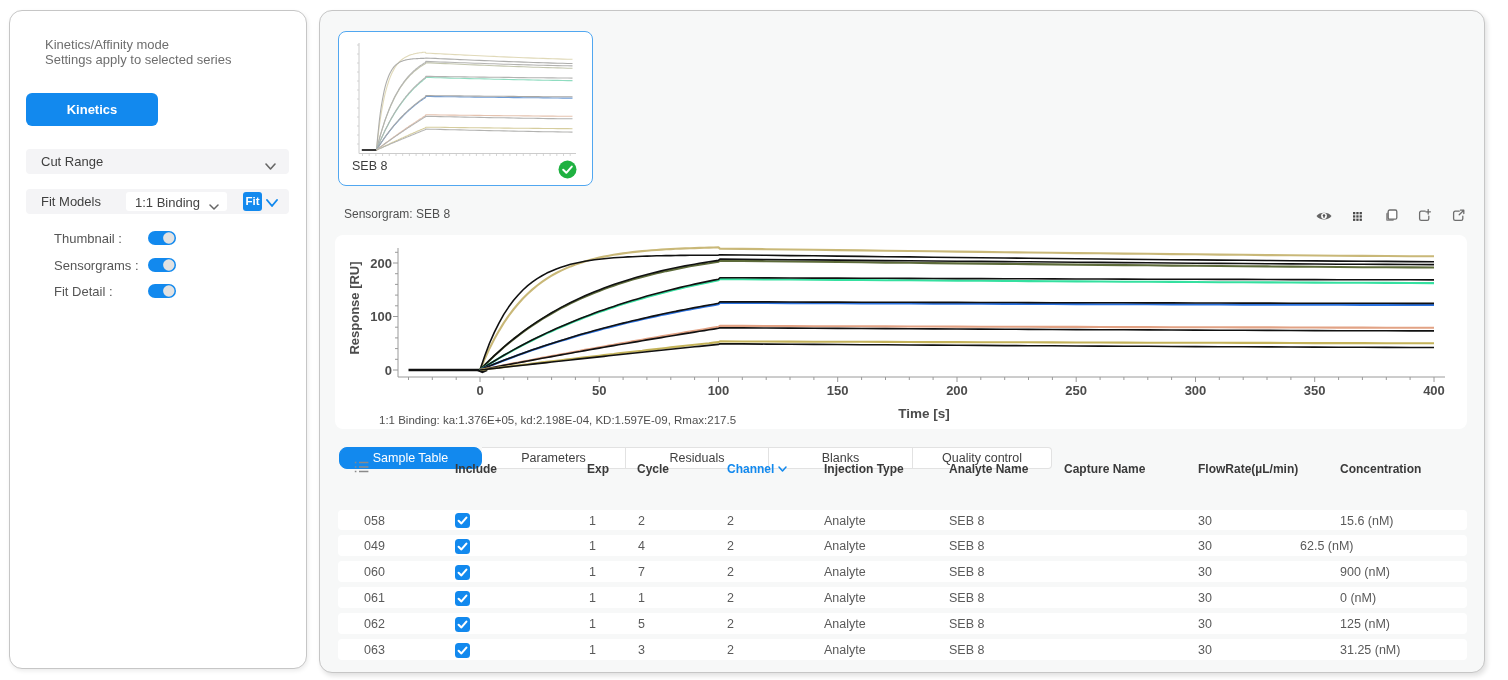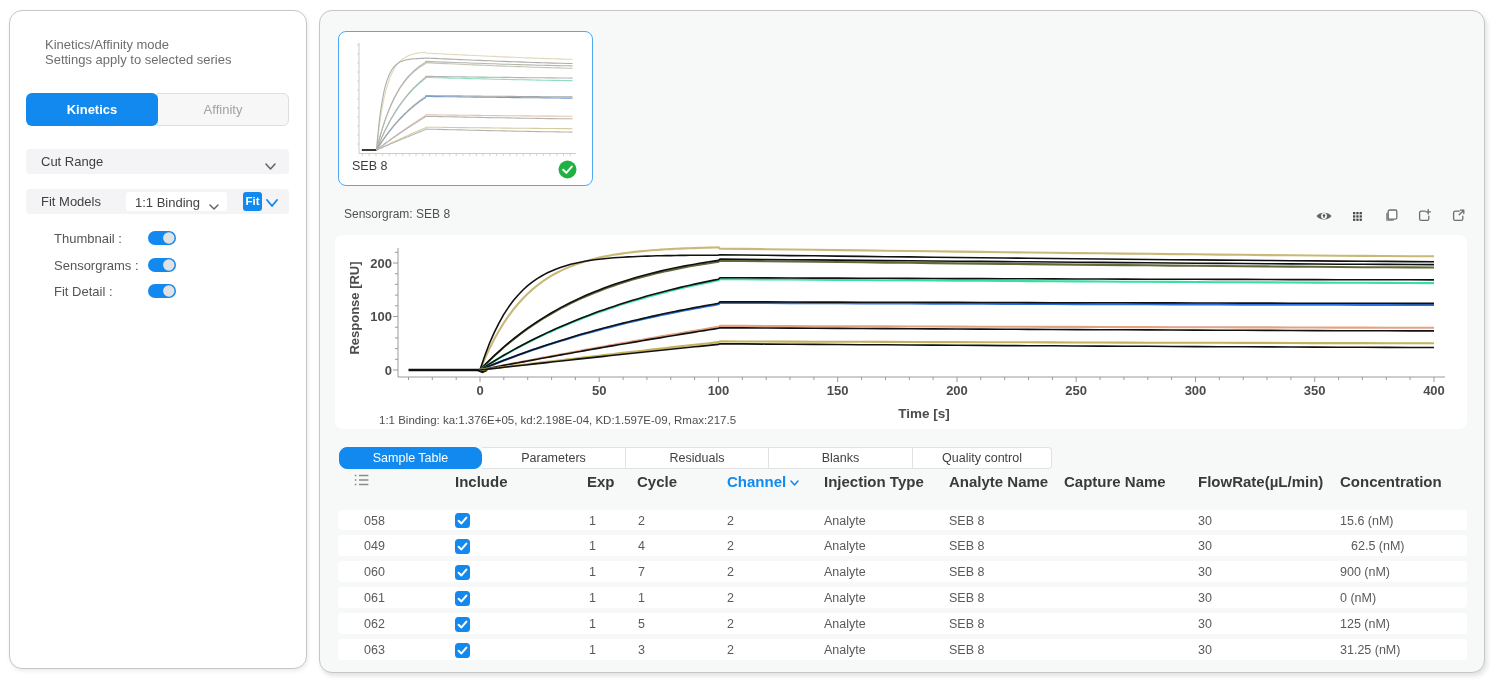--- a/index.html
+++ b/index.html
@@ -24,31 +24,30 @@
 #senslab { left:24px; top:196px; font-size:12px; color:#4f4f4f; }
 .icons { top:197px; }
 .icons span { position:absolute; top:0; }
 #chart { left:15px; top:224px; width:1132px; height:194px; background:#fff; border-radius:8px; }
 #caption { left:44px; top:179px; font-size:11.5px; color:#4f4f4f; }
 #tabs { left:19px; top:436px; height:22px; display:flex; }
 .tab { height:22px; background:#fff; border:1px solid #e2e2e2; border-left:none; font-size:12.5px; color:#3f3f3f; text-align:center; line-height:21px; }
 .tab:first-child { border-left:1px solid #e2e2e2; border-radius:4px 0 0 4px; }
 .tab:last-child { border-radius:0 4px 4px 0; }
 .tab.sel { background:#1289ee; color:#fff; border-color:#1289ee; border-radius:8px; }
-#thead { left:0; top:459px; width:1166px; height:23px; font-size:15px; font-weight:bold; color:#3a3a3a; }
+#thead { left:0; top:448px; width:1166px; height:23px; font-size:12px; font-weight:bold; color:#3a3a3a; }
 #thead span { position:absolute; top:3px; }
 .trow { position:absolute; left:18px; width:1129px; height:20.6px; background:#fff; border-radius:4px; font-size:12.5px; color:#5a5a5a; }
 .trow span { position:absolute; top:4px; }
 </style></head>
 <body>
 
 <div id="left" class="card">
   <div id="ltitle" class="abs">Kinetics/Affinity mode<br>Settings apply to selected series</div>
   <div id="seg" class="abs">
-      <div class="a">Affinity</div>
       <div class="k">Kinetics</div>
     </div>
   <div class="gbar abs" style="top:138px">
       <span class="lab">Cut Range</span>
       <span style="position:absolute;right:13px;top:9px"><svg width="11" height="7" viewBox="0 0 11 7" fill="none">
           <polyline points="1,1 5.5,6 10,1" stroke="#666" stroke-width="1.6" stroke-linecap="round" stroke-linejoin="round"></polyline>
         </svg></span>
     </div>
   <div class="gbar abs" style="top:178px">
       <span class="lab">Fit Models</span>
@@ -326,21 +325,21 @@
 <span style="left:117px;top:3.8px"><svg width="15" height="15" viewBox="0 0 15 15">
           <rect width="15" height="15" rx="3.5" fill="#1289ee"></rect>
           <polyline points="3.6,7.8 6.4,10.4 11.4,4.6" fill="none" stroke="#fff" stroke-width="2.1" stroke-linecap="round" stroke-linejoin="round"></polyline>
         </svg></span>
 <span style="left:251px">1</span>
 <span style="left:300px">4</span>
 <span style="left:389px">2</span>
 <span style="left:486px">Analyte</span>
 <span style="left:611px">SEB 8</span>
 <span style="left:860px">30</span>
-<span style="left:1013px">62.5 (nM)</span>
+<span style="left:962px">62.5 (nM)</span>
 </div>
     <div class="trow" style="top:550.3px">
 <span style="left:26px">060</span>
 <span style="left:117px;top:3.8px"><svg width="15" height="15" viewBox="0 0 15 15">
           <rect width="15" height="15" rx="3.5" fill="#1289ee"></rect>
           <polyline points="3.6,7.8 6.4,10.4 11.4,4.6" fill="none" stroke="#fff" stroke-width="2.1" stroke-linecap="round" stroke-linejoin="round"></polyline>
         </svg></span>
 <span style="left:251px">1</span>
 <span style="left:300px">7</span>
 <span style="left:389px">2</span>

